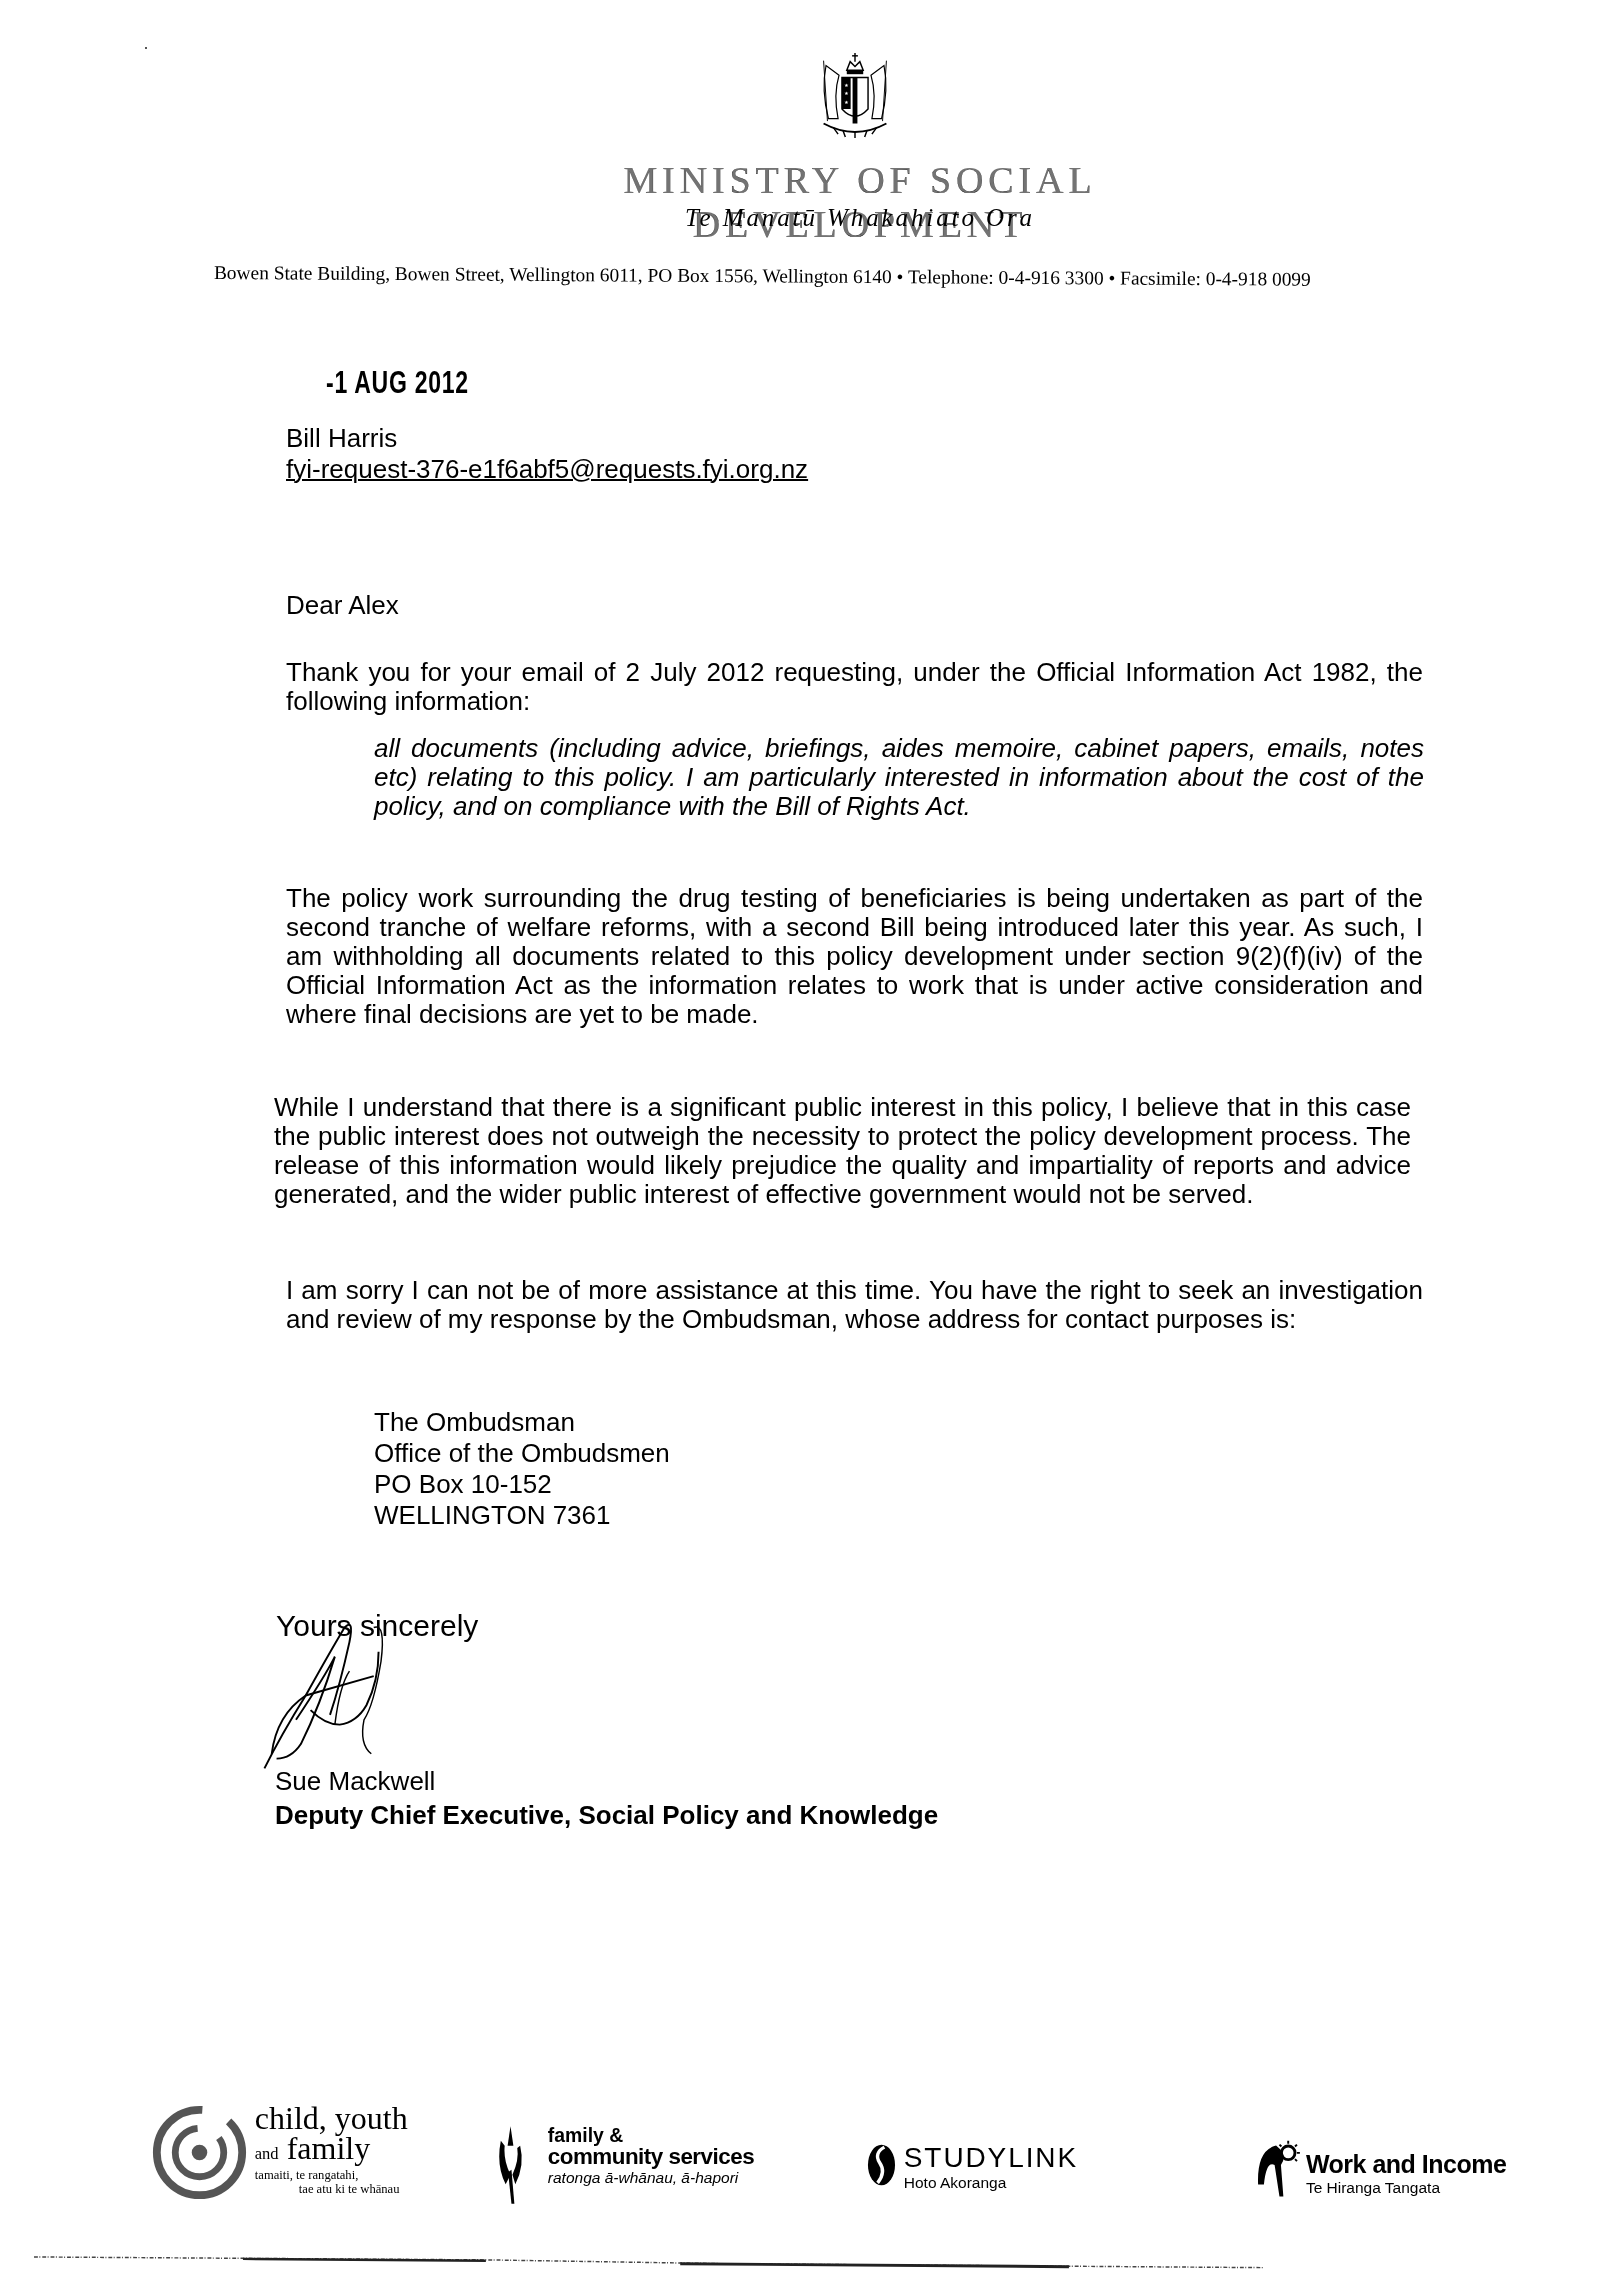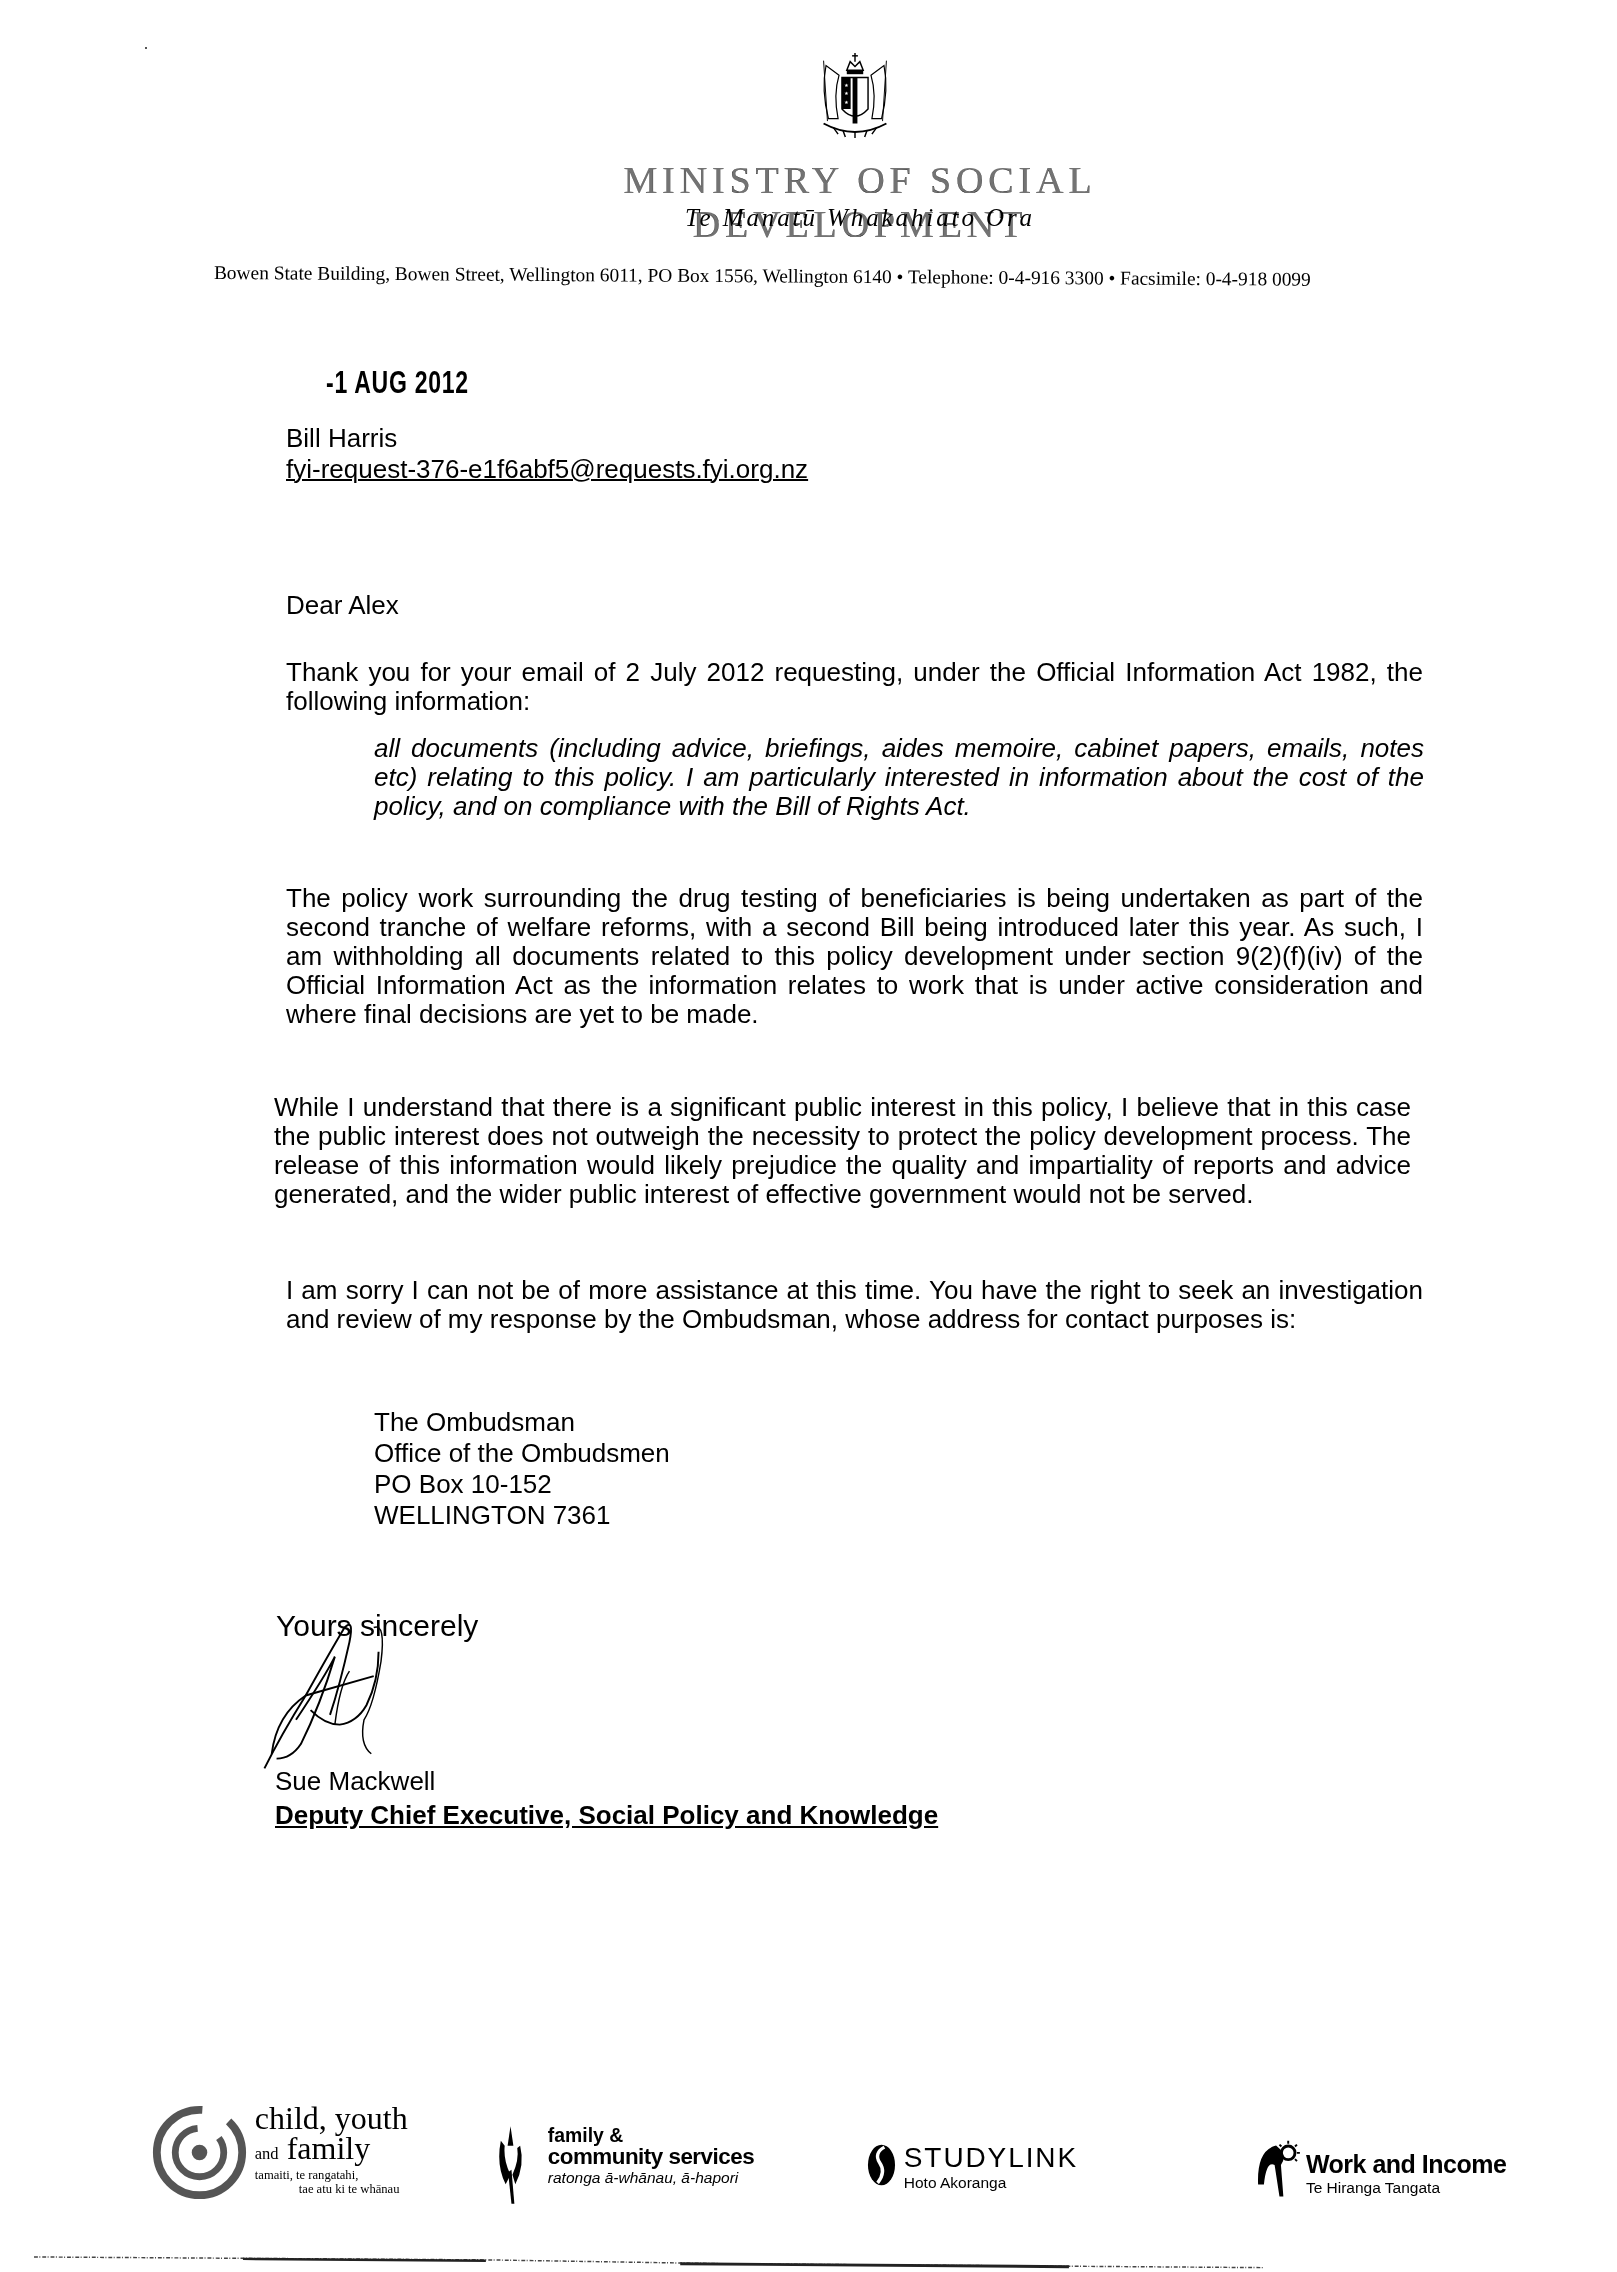--- a/index.html
+++ b/index.html
@@ -30,21 +30,21 @@
     #para-1 { left: 286px; top: 884px; width: 1137px; }
     #para-2 { left: 274px; top: 1081px; width: 1137px; margin-top: 12px; }
     #para-3 { left: 286px; top: 1276px; width: 1137px; }
     #ombudsman-address { left: 374px; top: 1407px; font-size: 26px; line-height: 31px; }
     #ombudsman-address div { white-space: nowrap; }
 
     
     #signoff { left: 276px; top: 1609px; font-size: 30px; }
     #signature { left: 262px; top: 1608px; width: 272px; height: 175px; }
     #signer-name { left: 275px; top: 1766px; font-size: 26px; }
-    #signer-title { left: 275px; top: 1800px; font-size: 26px; font-weight: bold; text-decoration: underline; }
+    #signer-title { left: 275px; top: 1800px; font-size: 26px; font-weight: bold; }
 
     
     .logo { position: absolute; display: flex; align-items: flex-start; justify-content: center; }
     #logo-cyf { left: 151px; top: 2104px; }
     #logo-fcs { left: 496px; top: 2126px; gap: 16px; }
     #logo-sl { left: 867px; top: 2143px; }
     #logo-wi { left: 1254px; top: 2131px; }
 
     .cyf-text1 { font-size: 32px; line-height: 29px; }
     .cyf-text2 { font-size: 32px; line-height: 30px; }

